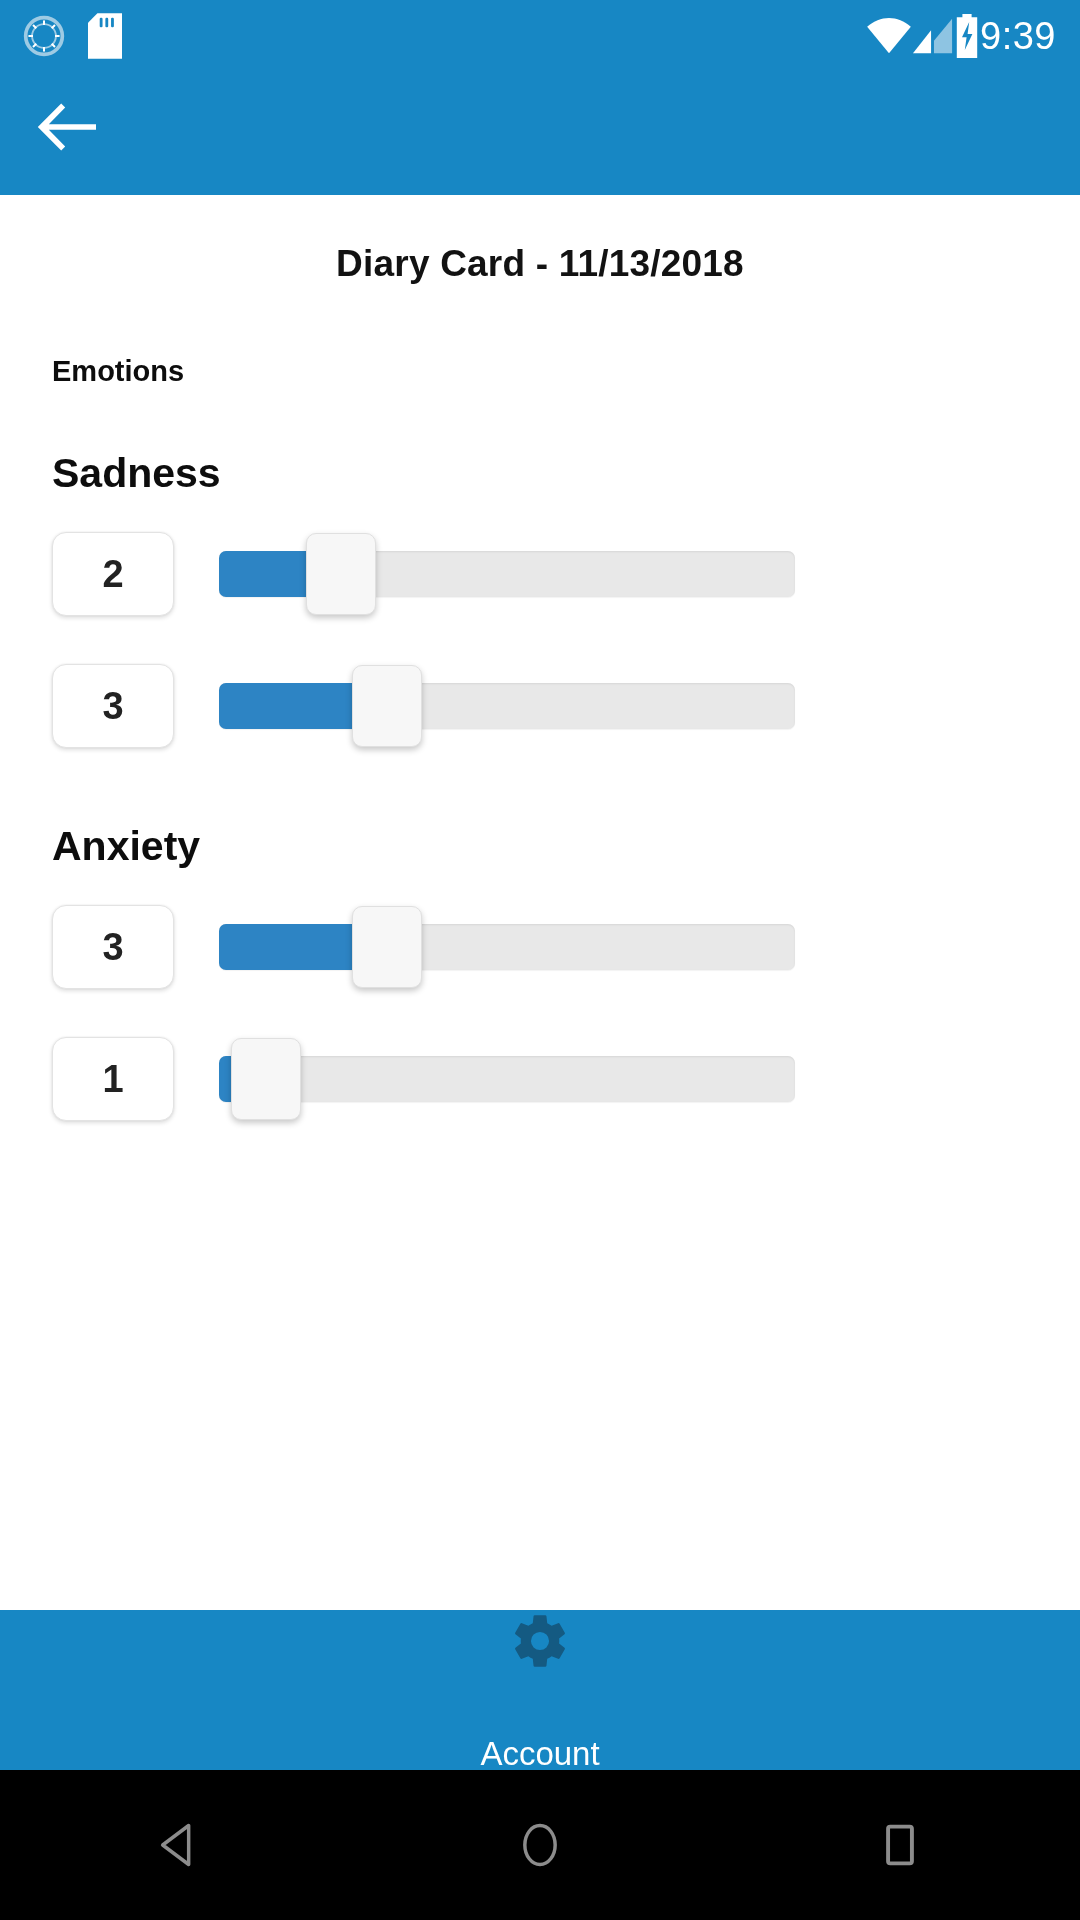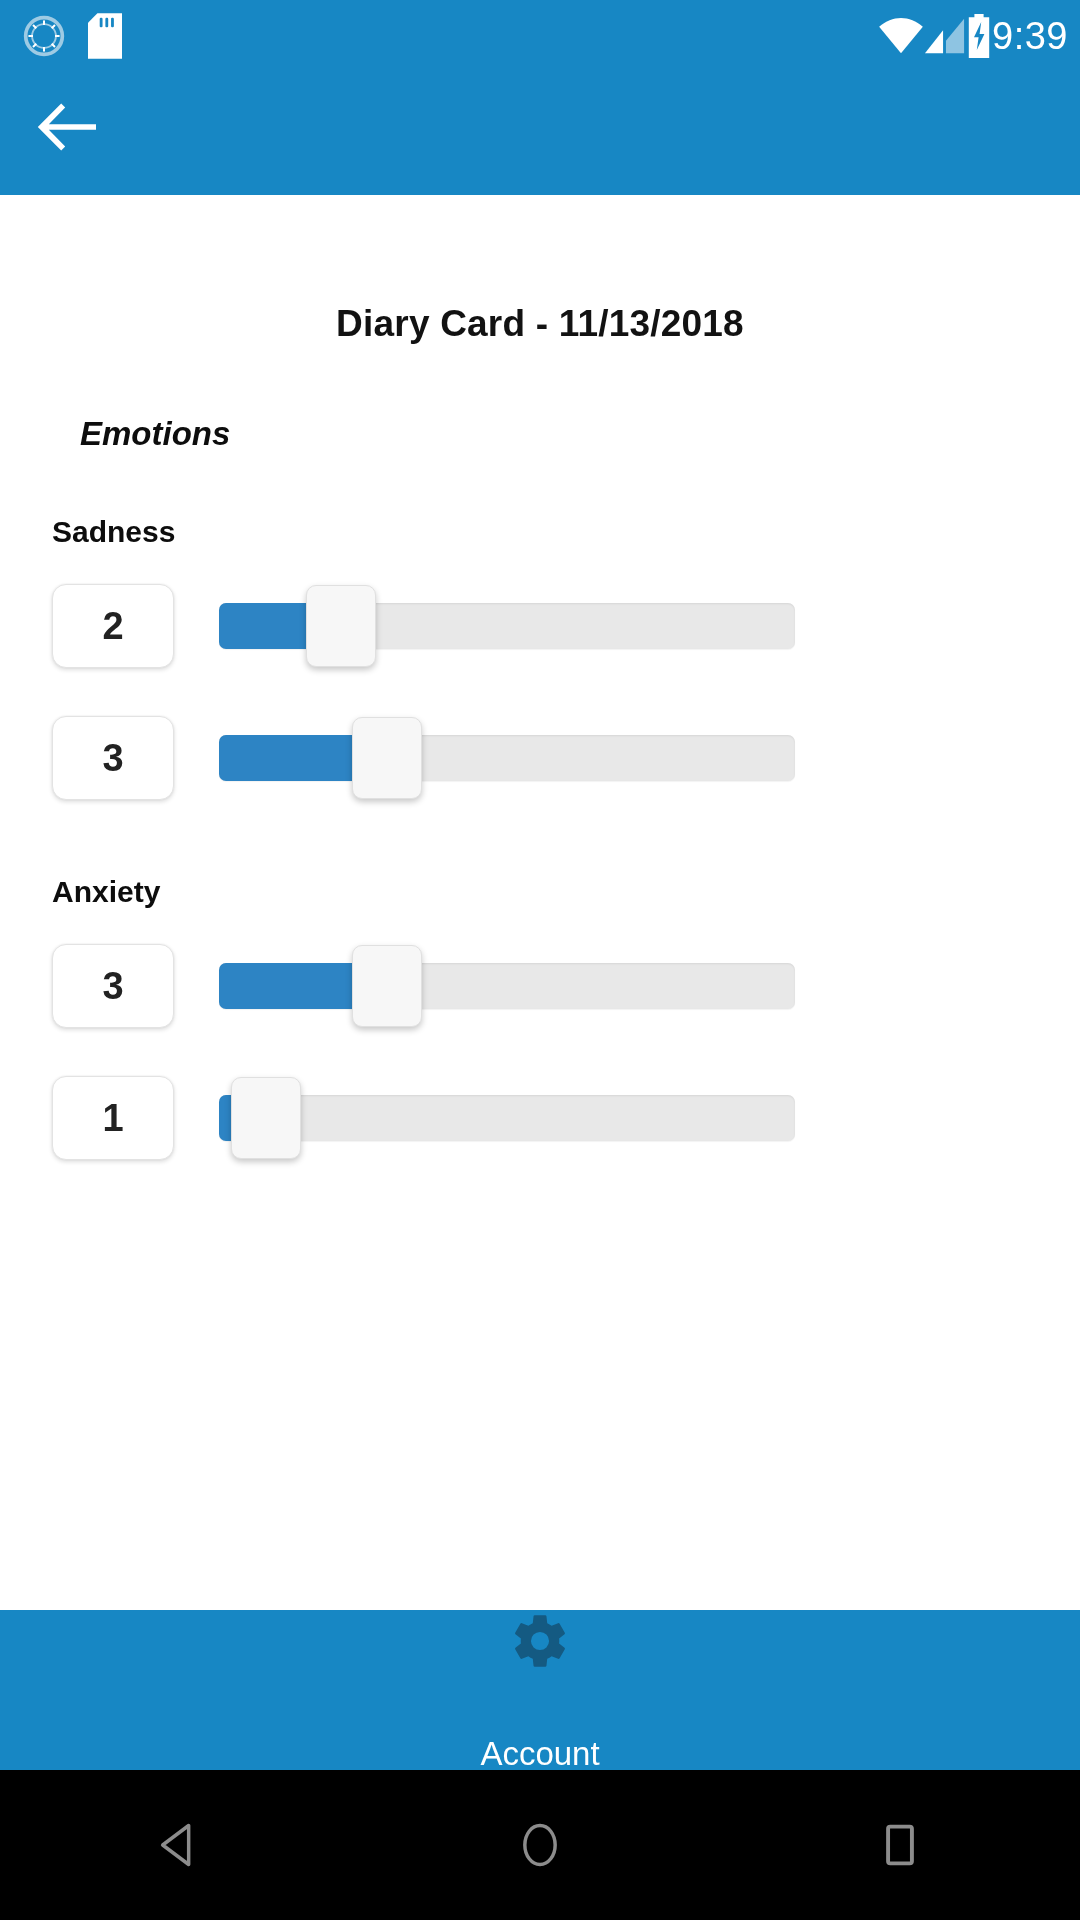--- a/index.html
+++ b/index.html
@@ -16,21 +16,21 @@
     position:absolute; left:0; top:0; width:1080px; height:195px;
     background:#1787c4;
   }
   .statusbar {
     position:absolute; left:0; top:0; width:1080px; height:72px;
     display:flex; align-items:center;
   }
   .status-left { display:flex; align-items:center; gap:22px; padding-left:22px; }
   .status-right {
     margin-left:auto; display:flex; align-items:center; 
-    padding-right:12px;
+    padding-right:24px;
   }
   .clock {
     color:#ffffff; font-size:38px; font-weight:400; letter-spacing:0.5px;
     line-height:1;
   }
   .ic { display:block; }
 
   .backbtn {
     position:absolute; left:36px; top:96px;
     width:78px; height:62px;
@@ -38,29 +38,29 @@
     cursor:pointer;
   }
 
   
   .content {
     position:absolute; left:0; top:195px; width:1080px; height:1415px;
     background:#ffffff; overflow:hidden;
   }
   .card-title {
     text-align:center; font-size:37px; font-weight:bold; color:#121212;
-    margin-top:108px; letter-spacing:0.2px;
+    margin-top:48px; letter-spacing:0.2px;
   }
   .section-head {
-    margin-left:80px; margin-top:70px;
-    font-size:33px; font-weight:bold; color:#0d0d0d;font-style:italic;
+    margin-left:52px; margin-top:70px;
+    font-size:29px; font-weight:bold; color:#0d0d0d;
   }
   .item-label {
     margin-left:52px; margin-top:62px;
-    font-size:30px; font-weight:bold; color:#0d0d0d;
+    font-size:41px; font-weight:bold; color:#0d0d0d;
   }
 
   .slider-row {
     margin-top:22px; position:relative; height:110px;
     display:flex; align-items:center;
   }
   .value-box {
     margin-left:52px;
     width:122px; height:84px;
     background:#ffffff;

